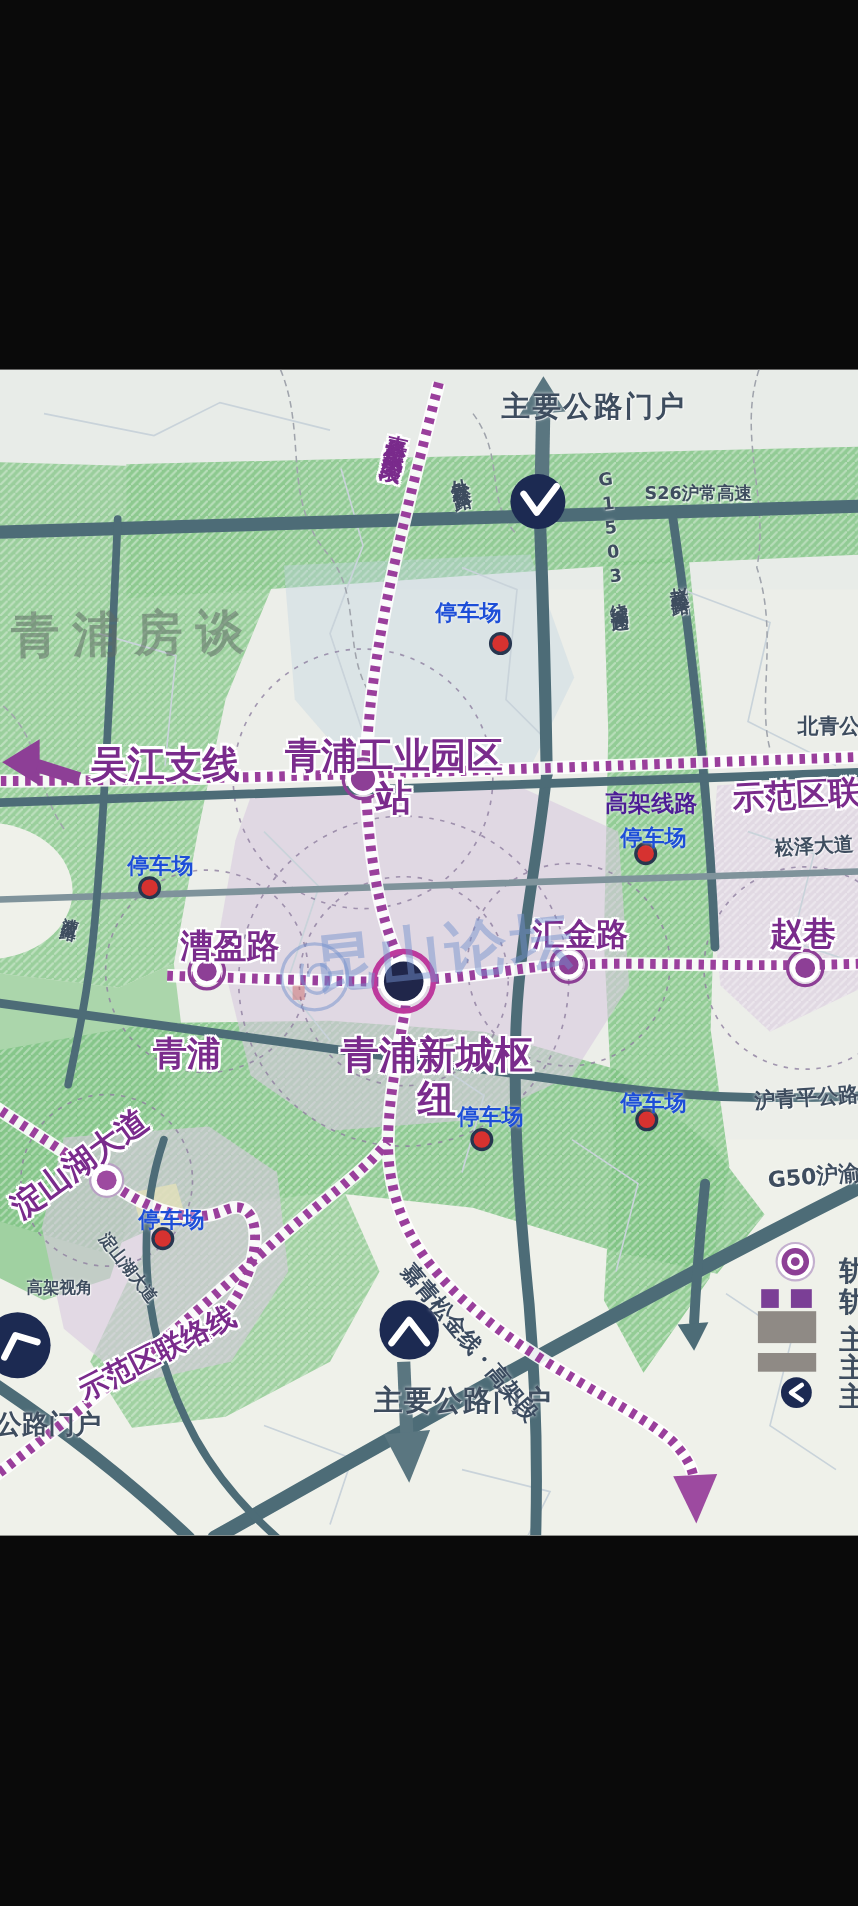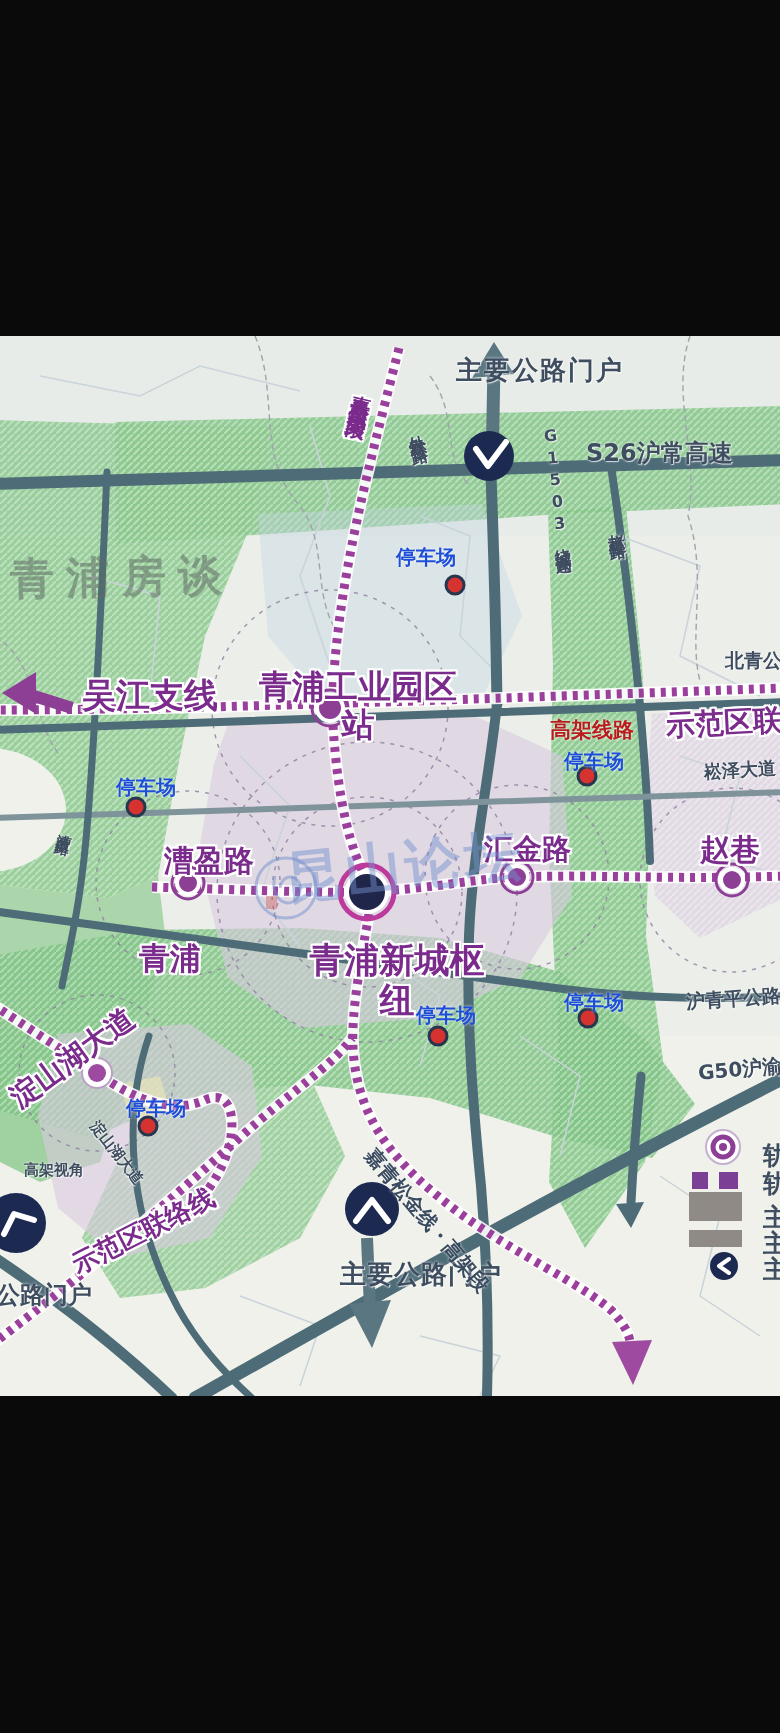--- a/index.html
+++ b/index.html
@@ -4,21 +4,21 @@
 <style>
   html,body{margin:0;padding:0;background:#0a0a0a;}
   .phone{position:relative;width:780px;height:1733px;background:#0a0a0a;overflow:hidden;
          font-family:"DejaVu Sans","Liberation Sans",sans-serif;}
   .map{position:absolute;left:0;top:336px;width:780px;height:1060px;background:#eff1ea;overflow:hidden;}
   .map svg{position:absolute;left:0;top:0;}
   .lbl{position:absolute;white-space:nowrap;font-weight:bold;line-height:1.15;}
   .purple{color:#7a2b8c;text-shadow:-2px -2px 0 #fff,2px -2px 0 #fff,-2px 2px 0 #fff,2px 2px 0 #fff,
           0 -2px 0 #fff,0 2px 0 #fff,-2px 0 0 #fff,2px 0 0 #fff;}
   .slate{color:#3e4d5f;text-shadow:0 0 3px rgba(255,255,255,.85),1px 1px 0 rgba(255,255,255,.6);}
-  .navytxt{color:#b91c1c;text-shadow:0 0 3px rgba(255,255,255,.85);}
+  .navytxt{color:#4c1d95;text-shadow:0 0 3px rgba(255,255,255,.85);}
   .dark{color:#1d4ed8;text-shadow:0 0 3px rgba(255,255,255,.9);}
   .vert{writing-mode:vertical-rl;text-orientation:upright;letter-spacing:3px;}
   .wrapbox{white-space:normal;text-align:center;}
   .wm-brand{font-family:"DejaVu Serif","Liberation Serif",serif;color:rgba(95,108,100,.55);
             letter-spacing:12px;font-weight:bold;}
   .wm-forum{color:rgba(115,145,205,.48);letter-spacing:4px;font-weight:bold;}
   .legend-cut{color:#3e4d5f;font-weight:bold;}
 </style>
 </head>
 <body>
@@ -198,21 +198,21 @@
         <rect x="692" y="836" width="16" height="17" fill="#7b3f96"></rect>
         <rect x="719" y="836" width="19" height="17" fill="#7b3f96"></rect>
         <rect x="689" y="856" width="53" height="29" fill="#8f8a85"></rect>
         <rect x="689" y="894" width="53" height="17" fill="#8f8a85"></rect>
         <circle cx="724" cy="930" r="14" fill="#1c2a52"></circle>
         <polyline points="729,923 719,930 729,937" stroke="#ffffff" stroke-width="4" fill="none" stroke-linecap="round" stroke-linejoin="round"></polyline>
       </g>
     </svg>
 
     <div class="lbl slate" style="left:456px;top:20px;font-size:26px;letter-spacing:2px;">主要公路门户</div>
-    <div class="lbl slate" style="left:586px;top:104px;font-size:24px;">S26沪常高速</div>
+    <div class="lbl slate" style="left:586px;top:104px;font-size:16px;">S26沪常高速</div>
     <div class="lbl purple vert" style="left:352px;top:44px;font-size:20px;transform:rotate(13deg);">嘉青松金线・高架段</div>
     <div class="lbl slate vert" style="left:404px;top:86px;font-size:17px;transform:rotate(-12deg);">外青松公路</div>
     <div class="lbl slate vert" style="left:546px;top:90px;font-size:16px;transform:rotate(-6deg);">G1503绕城高速</div>
     <div class="lbl slate vert" style="left:604px;top:184px;font-size:17px;transform:rotate(-8deg);">赵重公路</div>
     <div class="lbl slate" style="left:701px;top:314px;font-size:19px;margin-left:24px;">北青公路</div>
     <div class="lbl dark" style="left:396px;top:210px;font-size:20px;">停车场</div>
     <div class="lbl wm-brand" style="left:10px;top:216px;font-size:44px;transform:rotate(-1deg);">青浦房谈</div>
     <div class="lbl purple" style="left:82px;top:340px;font-size:34px;">吴江支线</div>
     <div class="lbl purple wrapbox" style="left:250px;top:332px;width:216px;font-size:33px;">青浦工业园区站</div>
     <div class="lbl purple" style="left:666px;top:369px;font-size:29px;transform:rotate(-3deg);">示范区联络线</div>

